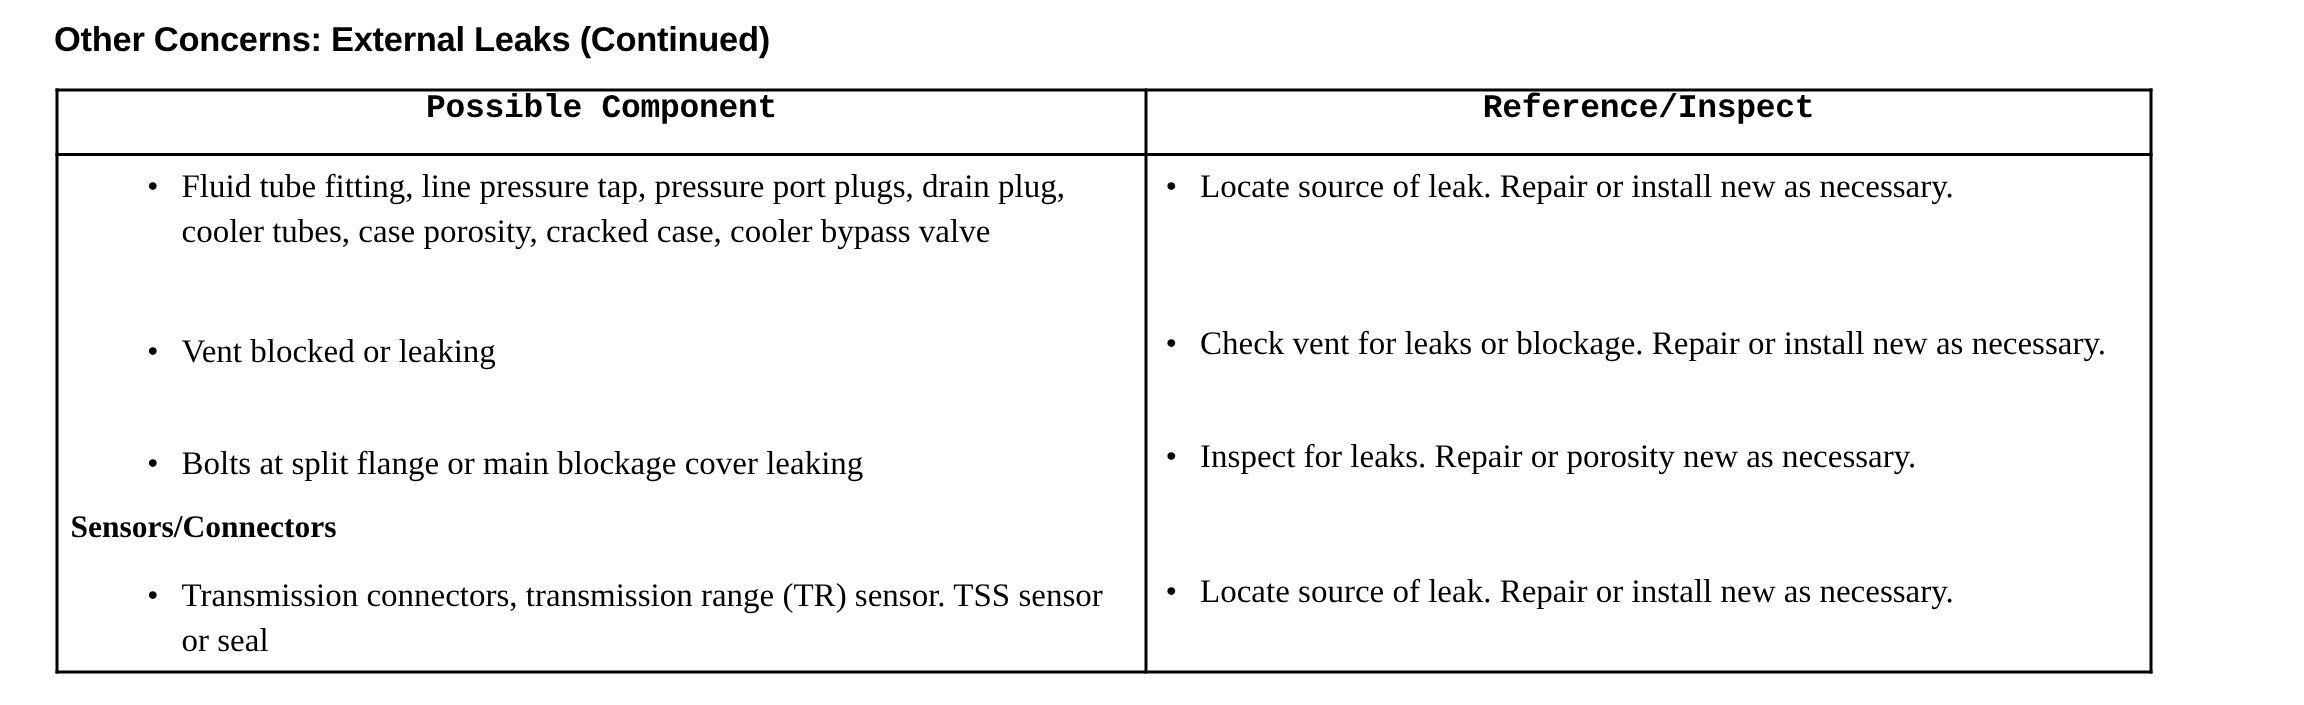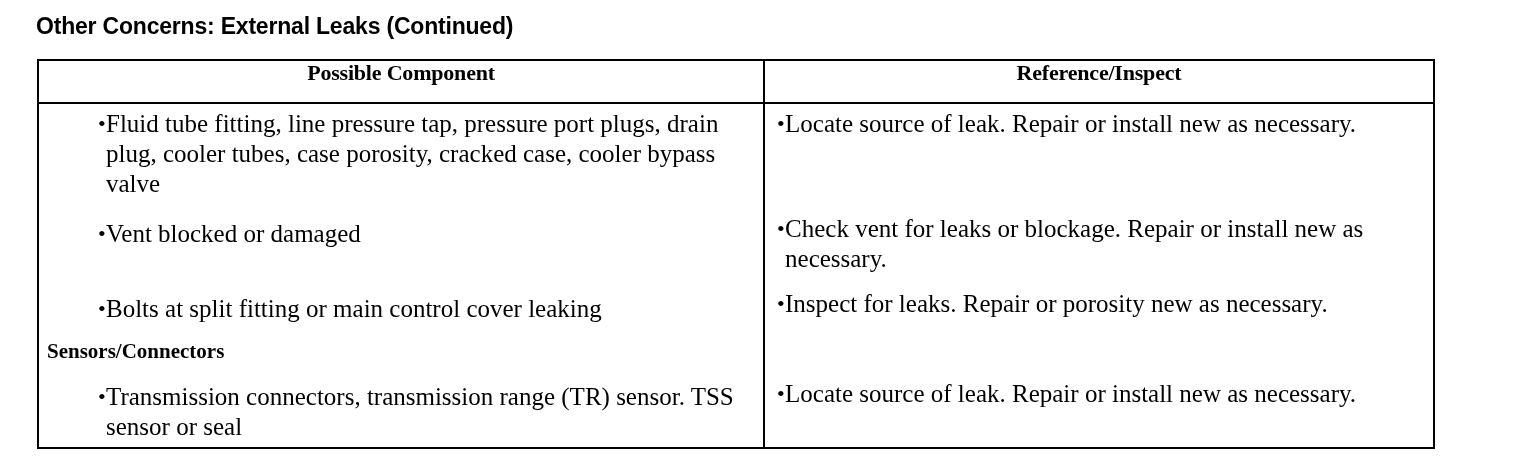--- a/index.html
+++ b/index.html
@@ -56,21 +56,21 @@
     vertical-align: top;
     background: #ffffff;
   }
   .col-left  { width: 725px; }
   .col-right { width: 669px; }
 
   .hdr {
     height: 41px;
     text-align: center;
     vertical-align: middle;
-    font-family: Liberation Serif, serif;
+    font-family: Liberation Mono, monospace;
     font-weight: bold;
     font-size: 22px;
     line-height: 24px;
     letter-spacing: -0.2px;
     color: #000000;
   }
 
   
   .cell-body {
     position: relative;
@@ -88,22 +88,22 @@
     position: absolute;
     left: 0;
     top: 0;
     width: 20px;
     text-align: left;
     font-size: 22px;
     line-height: 30px;
   }
   .bullet-row .txt {
     display: block;
-    margin-left: 8px;
-    font-size: 25px;
+    margin-left: 23px;
+    font-size: 22px;
     line-height: 30px;
     text-align: left;
   }
 
   
   .left .bullet-row  { left: 59px; width: 650px; }
   .left .subhead {
     position: absolute;
     left: 8px;
     width: 600px;
@@ -152,26 +152,26 @@
         <td>
           <div class="cell-body left">
 
             <div class="bullet-row row-a">
               <span class="dot">•</span>
               <span class="txt">Fluid tube fitting, line pressure tap, pressure port plugs, drain plug, cooler tubes, case porosity, cracked case, cooler bypass valve</span>
             </div>
 
             <div class="bullet-row row-b">
               <span class="dot">•</span>
-              <span class="txt">Vent blocked or damaged</span>
+              <span class="txt">Vent blocked or leaking</span>
             </div>
 
             <div class="bullet-row row-c">
               <span class="dot">•</span>
-              <span class="txt">Bolts at split fitting or main control cover leaking</span>
+              <span class="txt">Bolts at split flange or main blockage cover leaking</span>
             </div>
 
             <div class="subhead sub-s">Sensors/Connectors</div>
 
             <div class="bullet-row row-d">
               <span class="dot">•</span>
               <span class="txt">Transmission connectors, transmission range (TR) sensor. TSS sensor or seal</span>
             </div>
 
           </div>

